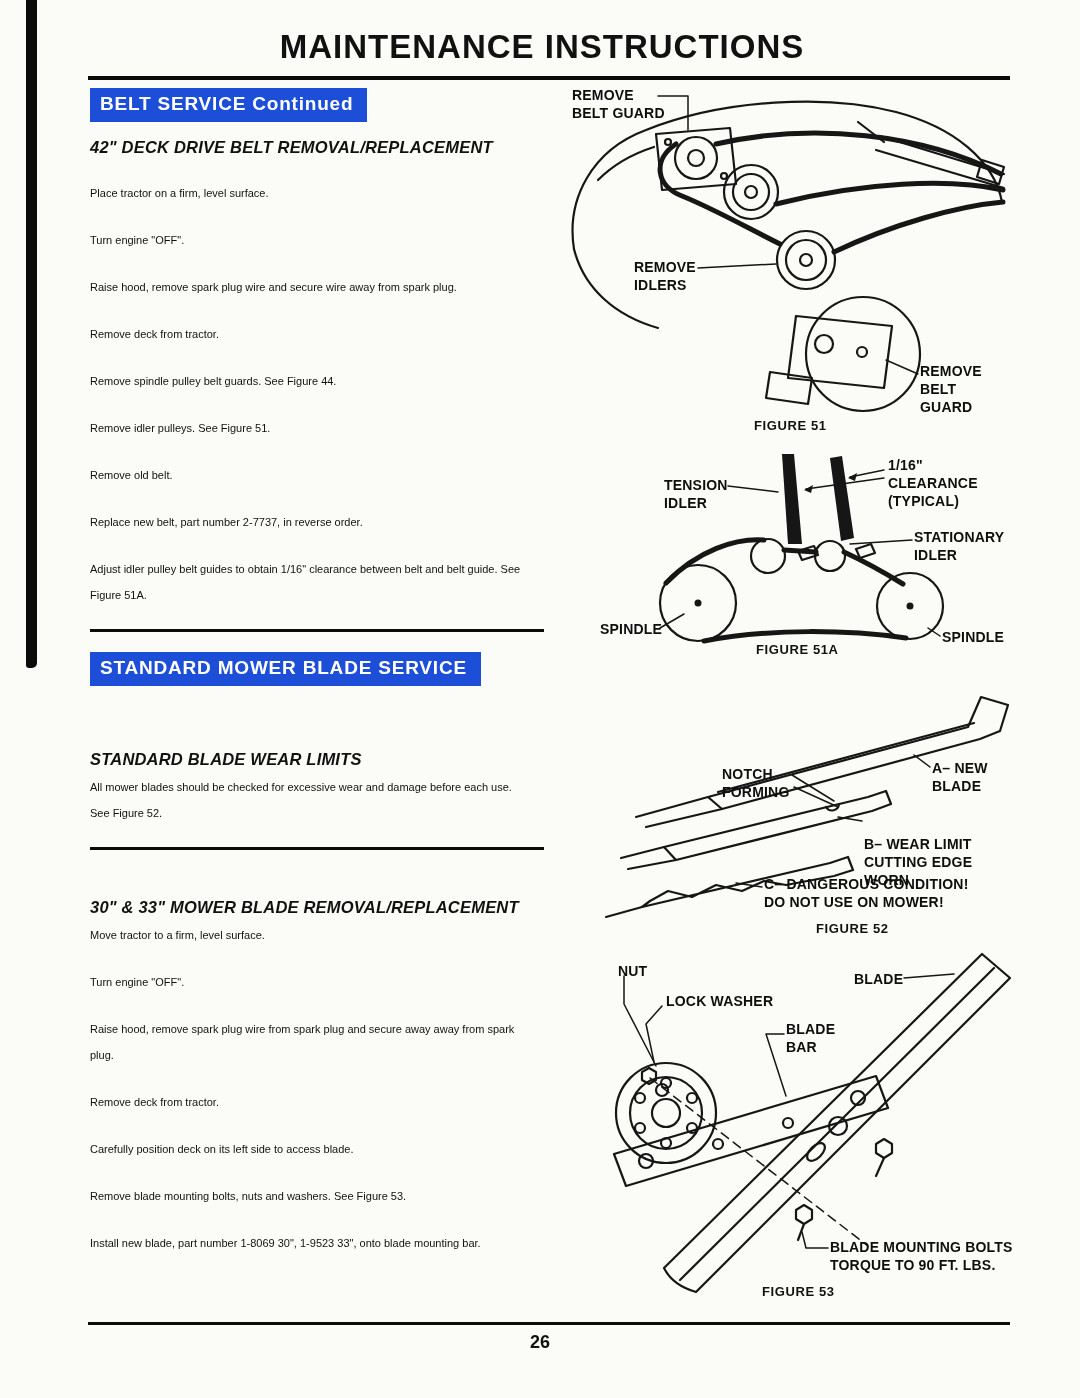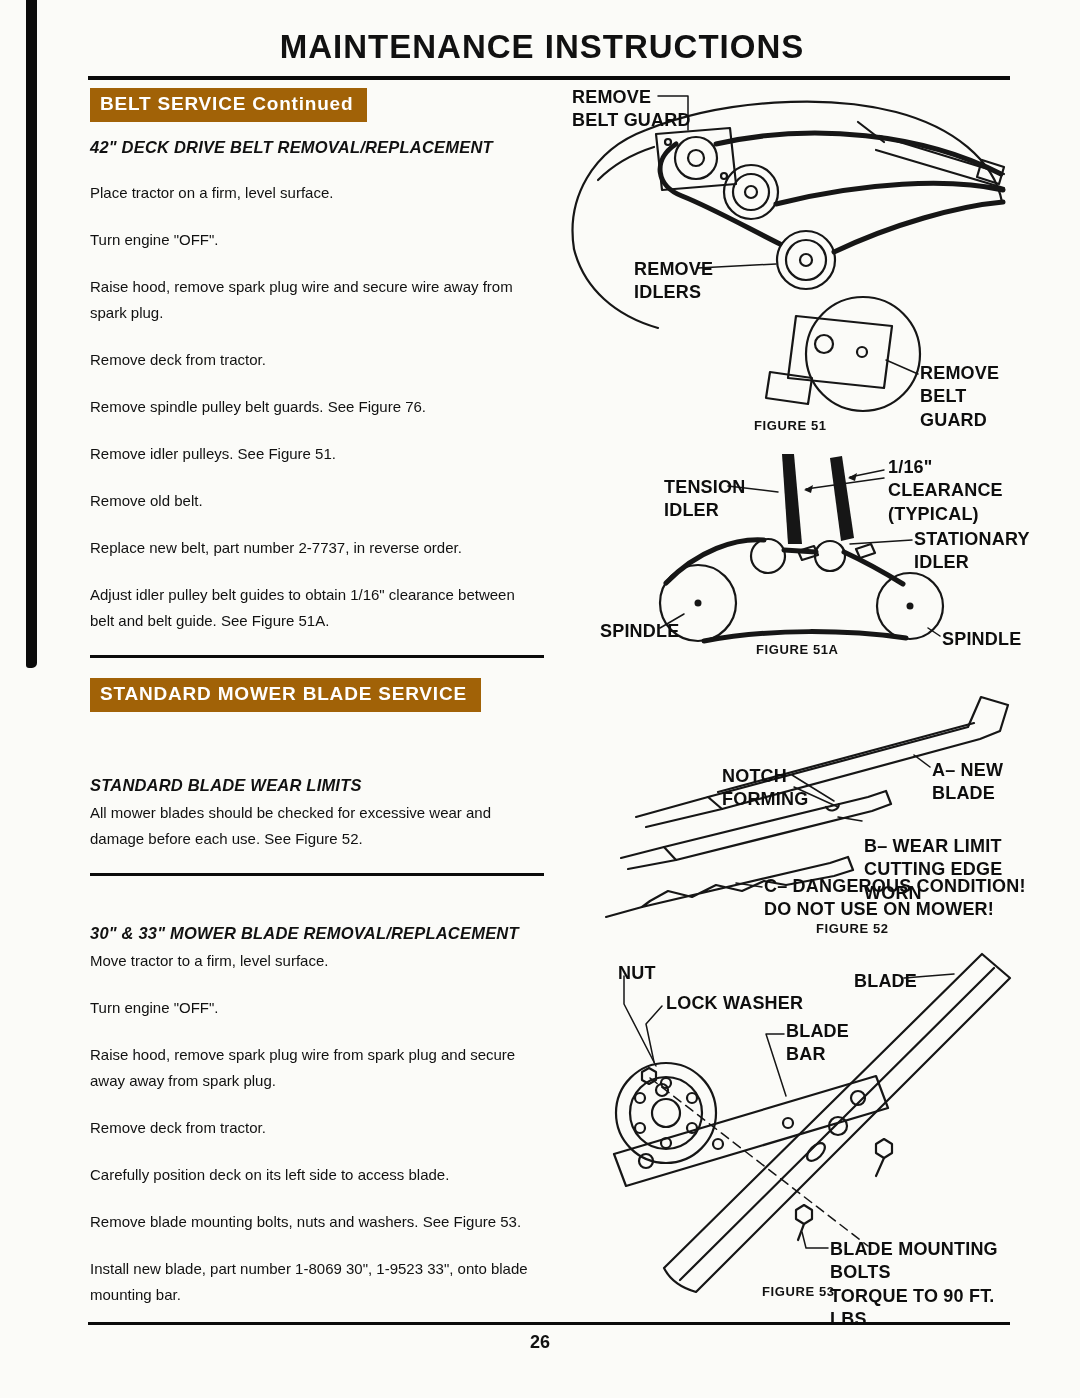--- a/index.html
+++ b/index.html
@@ -18,36 +18,36 @@
   }
   .page-title {
     position:absolute; top:26px; left:0; width:100%;
     text-align:center; font-size:33px; font-weight:700; letter-spacing:1px;
     margin:2px;
   }
   .title-rule { position:absolute; top:76px; left:88px; width:922px; height:4px; background:#0b0b0b; }
 
   .left-col { position:absolute; left:90px; top:88px; width:458px; }
   .section-bar {
-    display:inline-block; background:#a16207; color:#fff;
+    display:inline-block; background:#1d4ed8; color:#fff;
     font-weight:700; font-size:19px; letter-spacing:0.8px;
     padding:5px 14px 7px 10px; margin:0 0 16px 0;text-align:center;
   }
   .sub-heading {
     font-style:italic; font-weight:700; font-size:16.5px;
     letter-spacing:0.2px; margin:0 0 23px 0;
   }
   .sub-heading.tight { margin-bottom:5px;margin-top:48px; }
-  .left-col p { font-size:15px; line-height:26px; margin:0 16px 21px 0; }
+  .left-col p { font-size:11px; line-height:26px; margin:0 16px 21px 0; }
   .col-rule { width:454px; height:3px; background:#0b0b0b; margin:4px 0 20px 0; }
 
   .figure { position:absolute; }
   .figure svg { position:absolute; left:0; top:0; width:100%; height:100%; }
   .fig-label {
-    position:absolute; font-size:18px; font-weight:700; line-height:1.3;
+    position:absolute; font-size:14px; font-weight:700; line-height:1.3;
     letter-spacing:0.2px; white-space:pre-line; color:#0e0e0e;
   }
   .fig-caption {
     position:absolute; font-size:13px; font-weight:700; letter-spacing:0.6px;
   }
 
   .ln   { fill:none; stroke:#161616; stroke-width:2.2; stroke-linecap:round; stroke-linejoin:round; }
   .belt { fill:none; stroke:#161616; stroke-width:5;   stroke-linecap:round; }
   .thin { fill:none; stroke:#161616; stroke-width:1.5; stroke-linecap:round; stroke-linejoin:round; }
   .solid{ fill:#161616; stroke:none; }
@@ -63,21 +63,21 @@
 <h1 class="page-title">MAINTENANCE INSTRUCTIONS</h1>
 <div class="title-rule"></div>
 
 <div class="left-col">
   <div class="section-bar">BELT SERVICE Continued</div>
   <h2 class="sub-heading">42" DECK DRIVE BELT REMOVAL/REPLACEMENT</h2>
   <p>Place tractor on a firm, level surface.</p>
   <p>Turn engine "OFF".</p>
   <p>Raise hood, remove spark plug wire and secure wire away from spark plug.</p>
   <p>Remove deck from tractor.</p>
-  <p>Remove spindle pulley belt guards. See Figure 76.</p>
+  <p>Remove spindle pulley belt guards. See Figure 44.</p>
   <p>Remove idler pulleys. See Figure 51.</p>
   <p>Remove old belt.</p>
   <p>Replace new belt, part number 2-7737, in reverse order.</p>
   <p>Adjust idler pulley belt guides to obtain 1/16" clearance between belt and belt guide. See Figure 51A.</p>
 
   <div class="col-rule"></div>
 
   <div class="section-bar">STANDARD MOWER BLADE SERVICE</div>
   <h2 class="sub-heading tight">STANDARD BLADE WEAR LIMITS</h2>
   <p>All mower blades should be checked for excessive wear and damage before each use. See Figure 52.</p>

